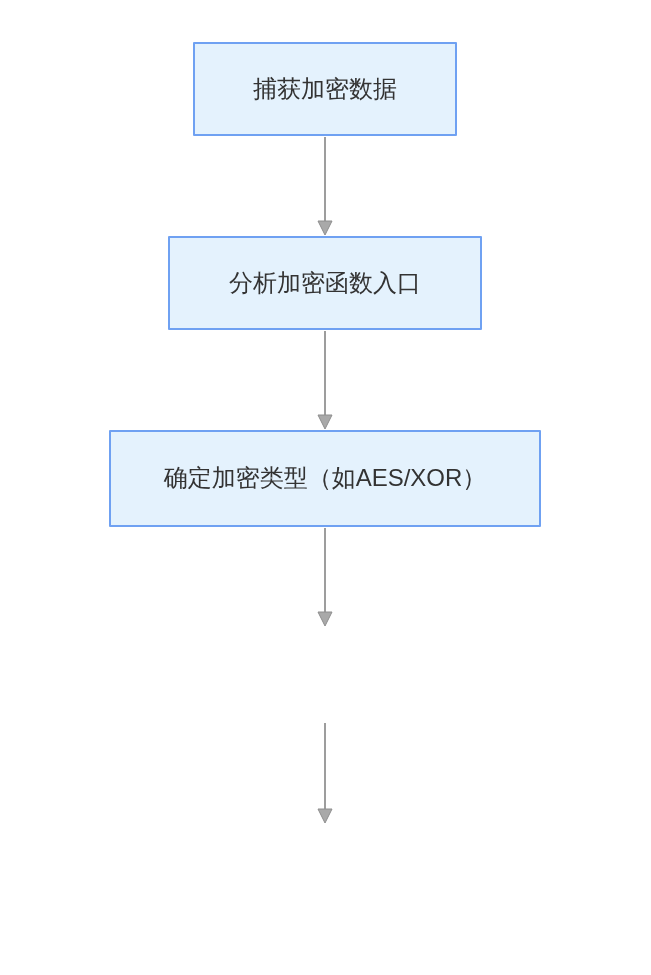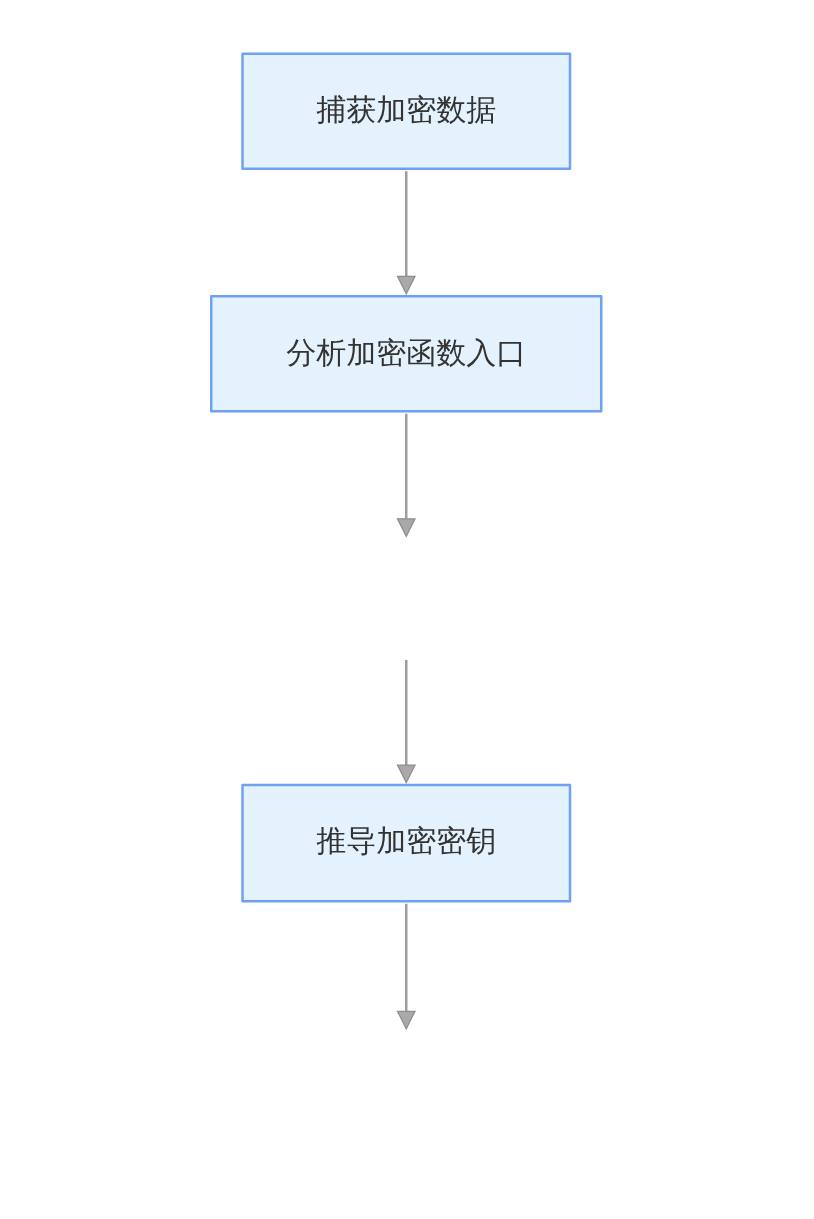--- a/index.html
+++ b/index.html
@@ -78,19 +78,19 @@
   </svg>
 
   <div class="node node-2">
     <span>分析加密函数入口</span>
   </div>
 
   <div class="node node-1">
     <span>捕获加密数据</span>
   </div>
 
+  <div class="node node-3">
+    <span>确定加密类型（如AES/XOR）</span>
+  </div>
 
-  <div class="node node-4">
-    <span>推导加密密钥</span>
-  </div>
 
 
 </div>
 
 </body></html>

